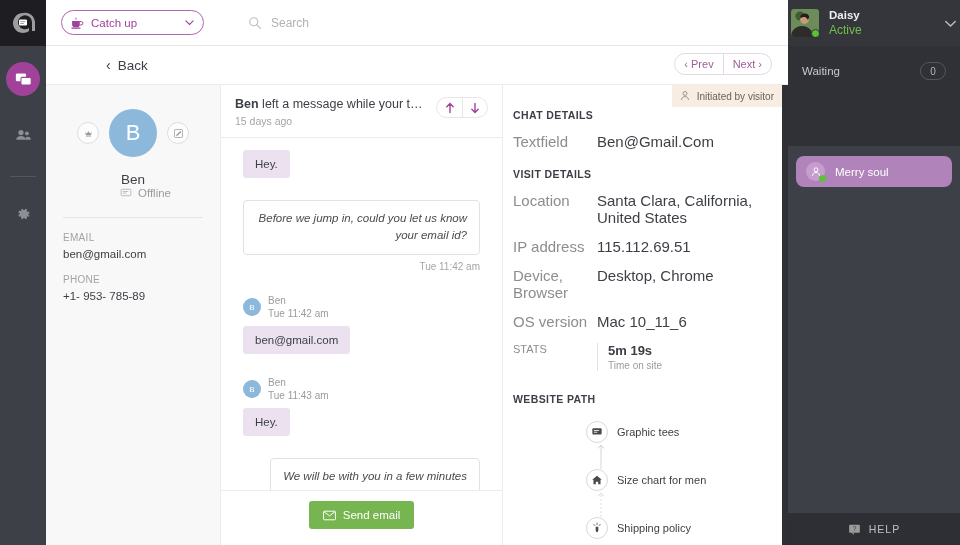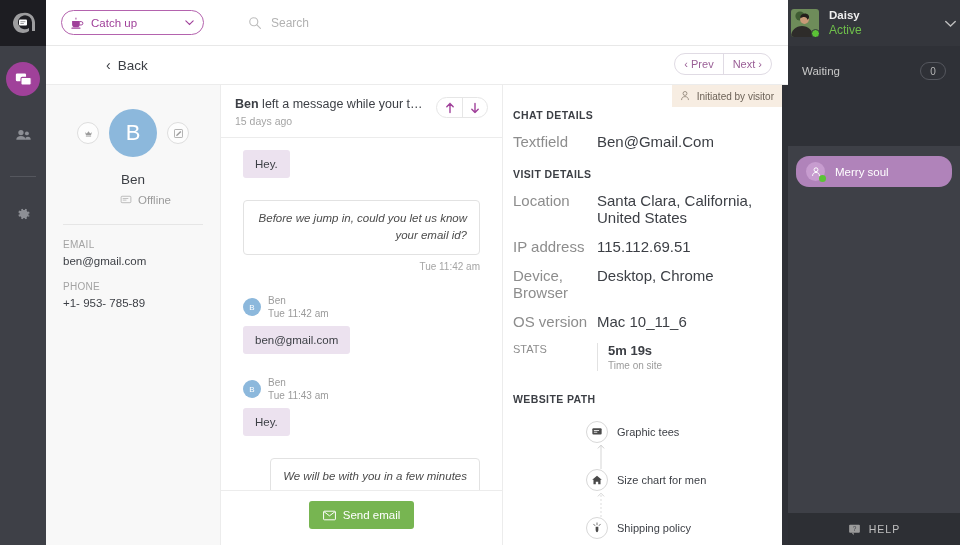--- a/index.html
+++ b/index.html
@@ -80,21 +80,21 @@
   .mini-btn {
     width: 22px; height: 22px; border-radius: 50%; border: 1px solid #dedede;
     background: #fdfdfd; display: flex; align-items: center; justify-content: center;
   }
   .avatar {
     width: 48px; height: 48px; border-radius: 50%; background: #8cb8dc;
     color: #fff; font-size: 22px; display: flex; align-items: center; justify-content: center;
     margin: 0 10px;
   }
   .c-name { text-align: center; font-size: 13.5px; color: #3c3f45; margin-top: 15px; }
-  .c-status { display: flex; align-items: center; justify-content: center; margin-top: 7px; color: #9b9b9b; font-size: 11.5px; padding-left: 25px; }
+  .c-status { display: flex; align-items: center; justify-content: center; color: #9b9b9b; font-size: 11.5px; padding-left: 25px; }
   .c-status svg { margin-right: 6px; }
   .c-sep { height: 1px; background: #e6e6e6; margin: 18px 17px 0 17px; }
   .c-field { margin: 14px 0 0 17px; }
   .c-label { font-size: 10px; color: #a3a3a3; letter-spacing: .3px; }
   .c-value { font-size: 11.5px; color: #3c3f45; margin-top: 5px; }
 
   
   .chat { flex: 1; display: flex; flex-direction: column; background: #fff; border-right: 1px solid #ececec; min-width: 0; }
   .chat-head {
     padding: 12px 14px 10px 14px; border-bottom: 1px solid #ececec;
@@ -173,21 +173,21 @@
 
   .waiting-sec { background: #2f3137; padding: 16px 14px; flex: 0 0 100px; }
   .waiting-row { display: flex; align-items: center; justify-content: space-between; }
   .waiting-label { font-size: 11.5px; color: #c7c7c7; }
   .waiting-count {
     width: 26px; height: 18px; border-radius: 9px; border: 1px solid #55575e;
     font-size: 10px; color: #b6b6b6; display: flex; align-items: center; justify-content: center;
   }
   .chat-list { flex: 1; padding-top: 10px; }
   .chat-item {
-    margin: 0 8px; height: 31px; border-radius: 13px; background: #b083ba;
+    margin: 0 8px; height: 31px; border-radius: 8px; background: #b083ba;
     display: flex; align-items: center; padding: 0 10px;
   }
   .ci-av { position: relative; width: 19px; height: 19px; border-radius: 50%; background: #c79ccf; display:flex; align-items:center; justify-content:center; }
   .ci-dot { position: absolute; right: -1px; bottom: -1px; width: 7px; height: 7px; border-radius: 50%; background: #5bc236; }
   .ci-name { font-size: 11.5px; color: #ffffff; margin-left: 10px; }
   .help-bar { height: 32px; flex: 0 0 32px; background: #2d2f34; display: flex; align-items: center; justify-content: center; }
   .help-bar svg { margin-right: 8px; }
   .help-text { font-size: 10.5px; color: #c0c0c0; letter-spacing: 1px; }
 </style>
 </head>

